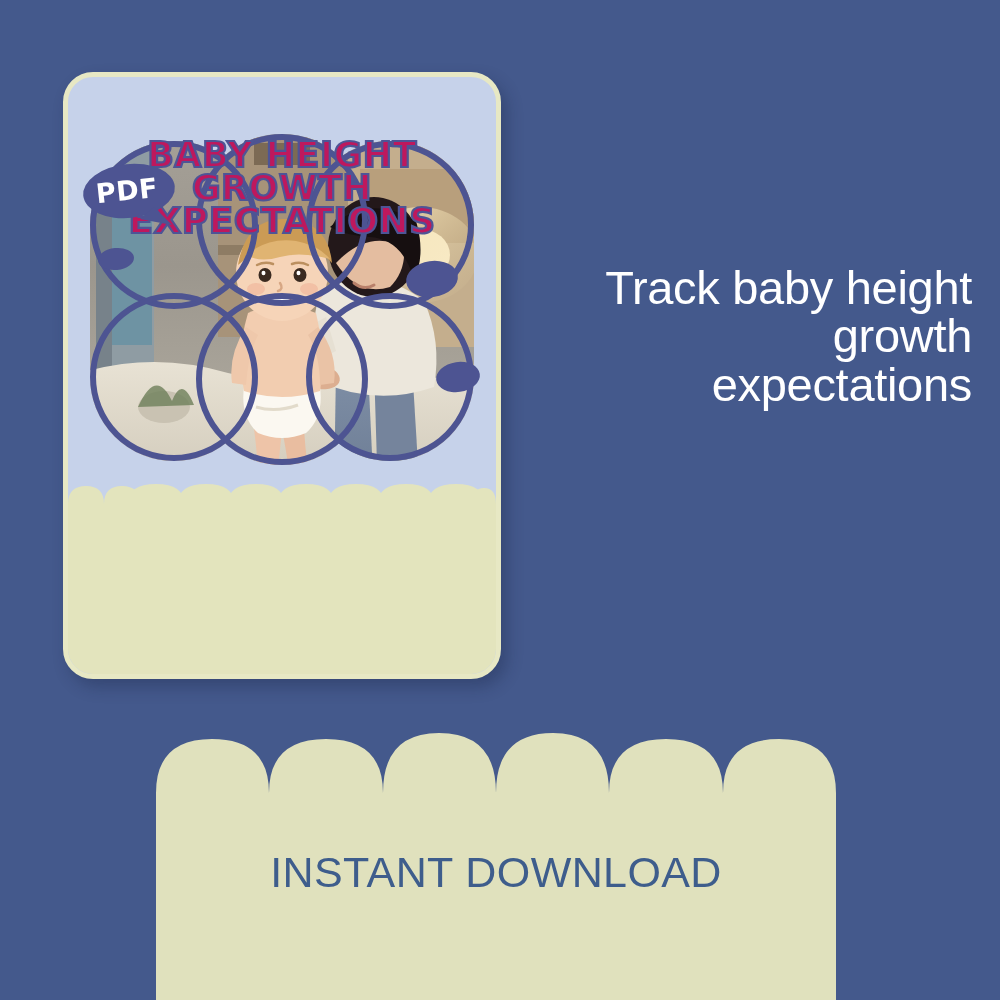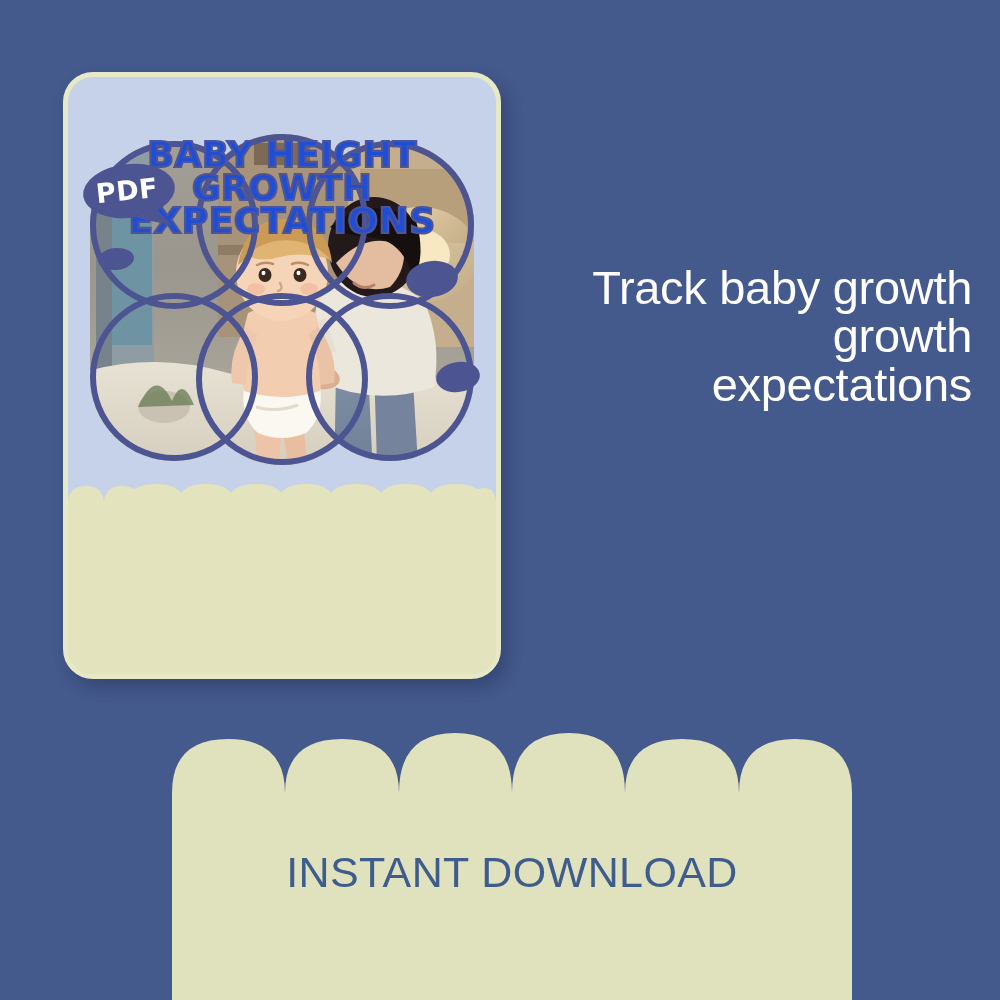--- a/index.html
+++ b/index.html
@@ -96,21 +96,21 @@
     width: 428px;
     height: 150px;
     background: #e3e4bd;
   }
   #card-title-text {
     position: absolute;
     left: 0;
     top: 62px;
     width: 428px;
     text-align: center;
-    color: #1d4ed8;
+    color: #be185d;
     font-family: "DejaVu Sans", sans-serif;
     font-weight: 700;
     font-size: 35px;
     line-height: 0.93;
     letter-spacing: 0.5px;
     text-transform: uppercase;
     -webkit-text-stroke: 2.2px #4e5496;
     z-index: 3;
   }
   #card-title-text .tl { display: block; white-space: nowrap; }
@@ -128,21 +128,21 @@
     font-weight: 400;
     font-size: 47px;
     line-height: 1.03;
     letter-spacing: -0.3px;
   }
   #headline .hl { display: block; }
 
   
   #bottom-banner {
     position: absolute;
-    left: 172px;
+    left: 156px;
     top: 733px;
     width: 732px;
     height: 267px;
   }
   #bottom-banner .banner-scallop {
     position: absolute;
     left: 0;
     top: 0;
     width: 680px;
     height: 115px;
@@ -334,21 +334,21 @@
     </div>
 
     <div id="card-title-text">
       <span class="tl">BABY HEIGHT</span>
       <span class="tl">GROWTH</span>
       <span class="tl tl-3">EXPECTATIONS</span>
     </div>
   </div>
 
   <div id="headline">
-    <span class="hl">Track baby growth</span>
+    <span class="hl">Track baby height</span>
     <span class="hl">growth</span>
     <span class="hl">expectations</span>
   </div>
 
   <div id="bottom-banner">
     <svg class="banner-scallop" viewBox="0 0 680 115" preserveAspectRatio="none" aria-hidden="true">
       <path fill="#e0e1bd" d="
         M0 115 L0 60 Q0 6 56 6 Q113 6 113 60 L113 115 Z
         M113 115 L113 60 Q113 6 170 6 Q227 6 227 60 L227 115 Z
         M227 115 L227 60 Q227 0 283 0 Q340 0 340 60 L340 115 Z

